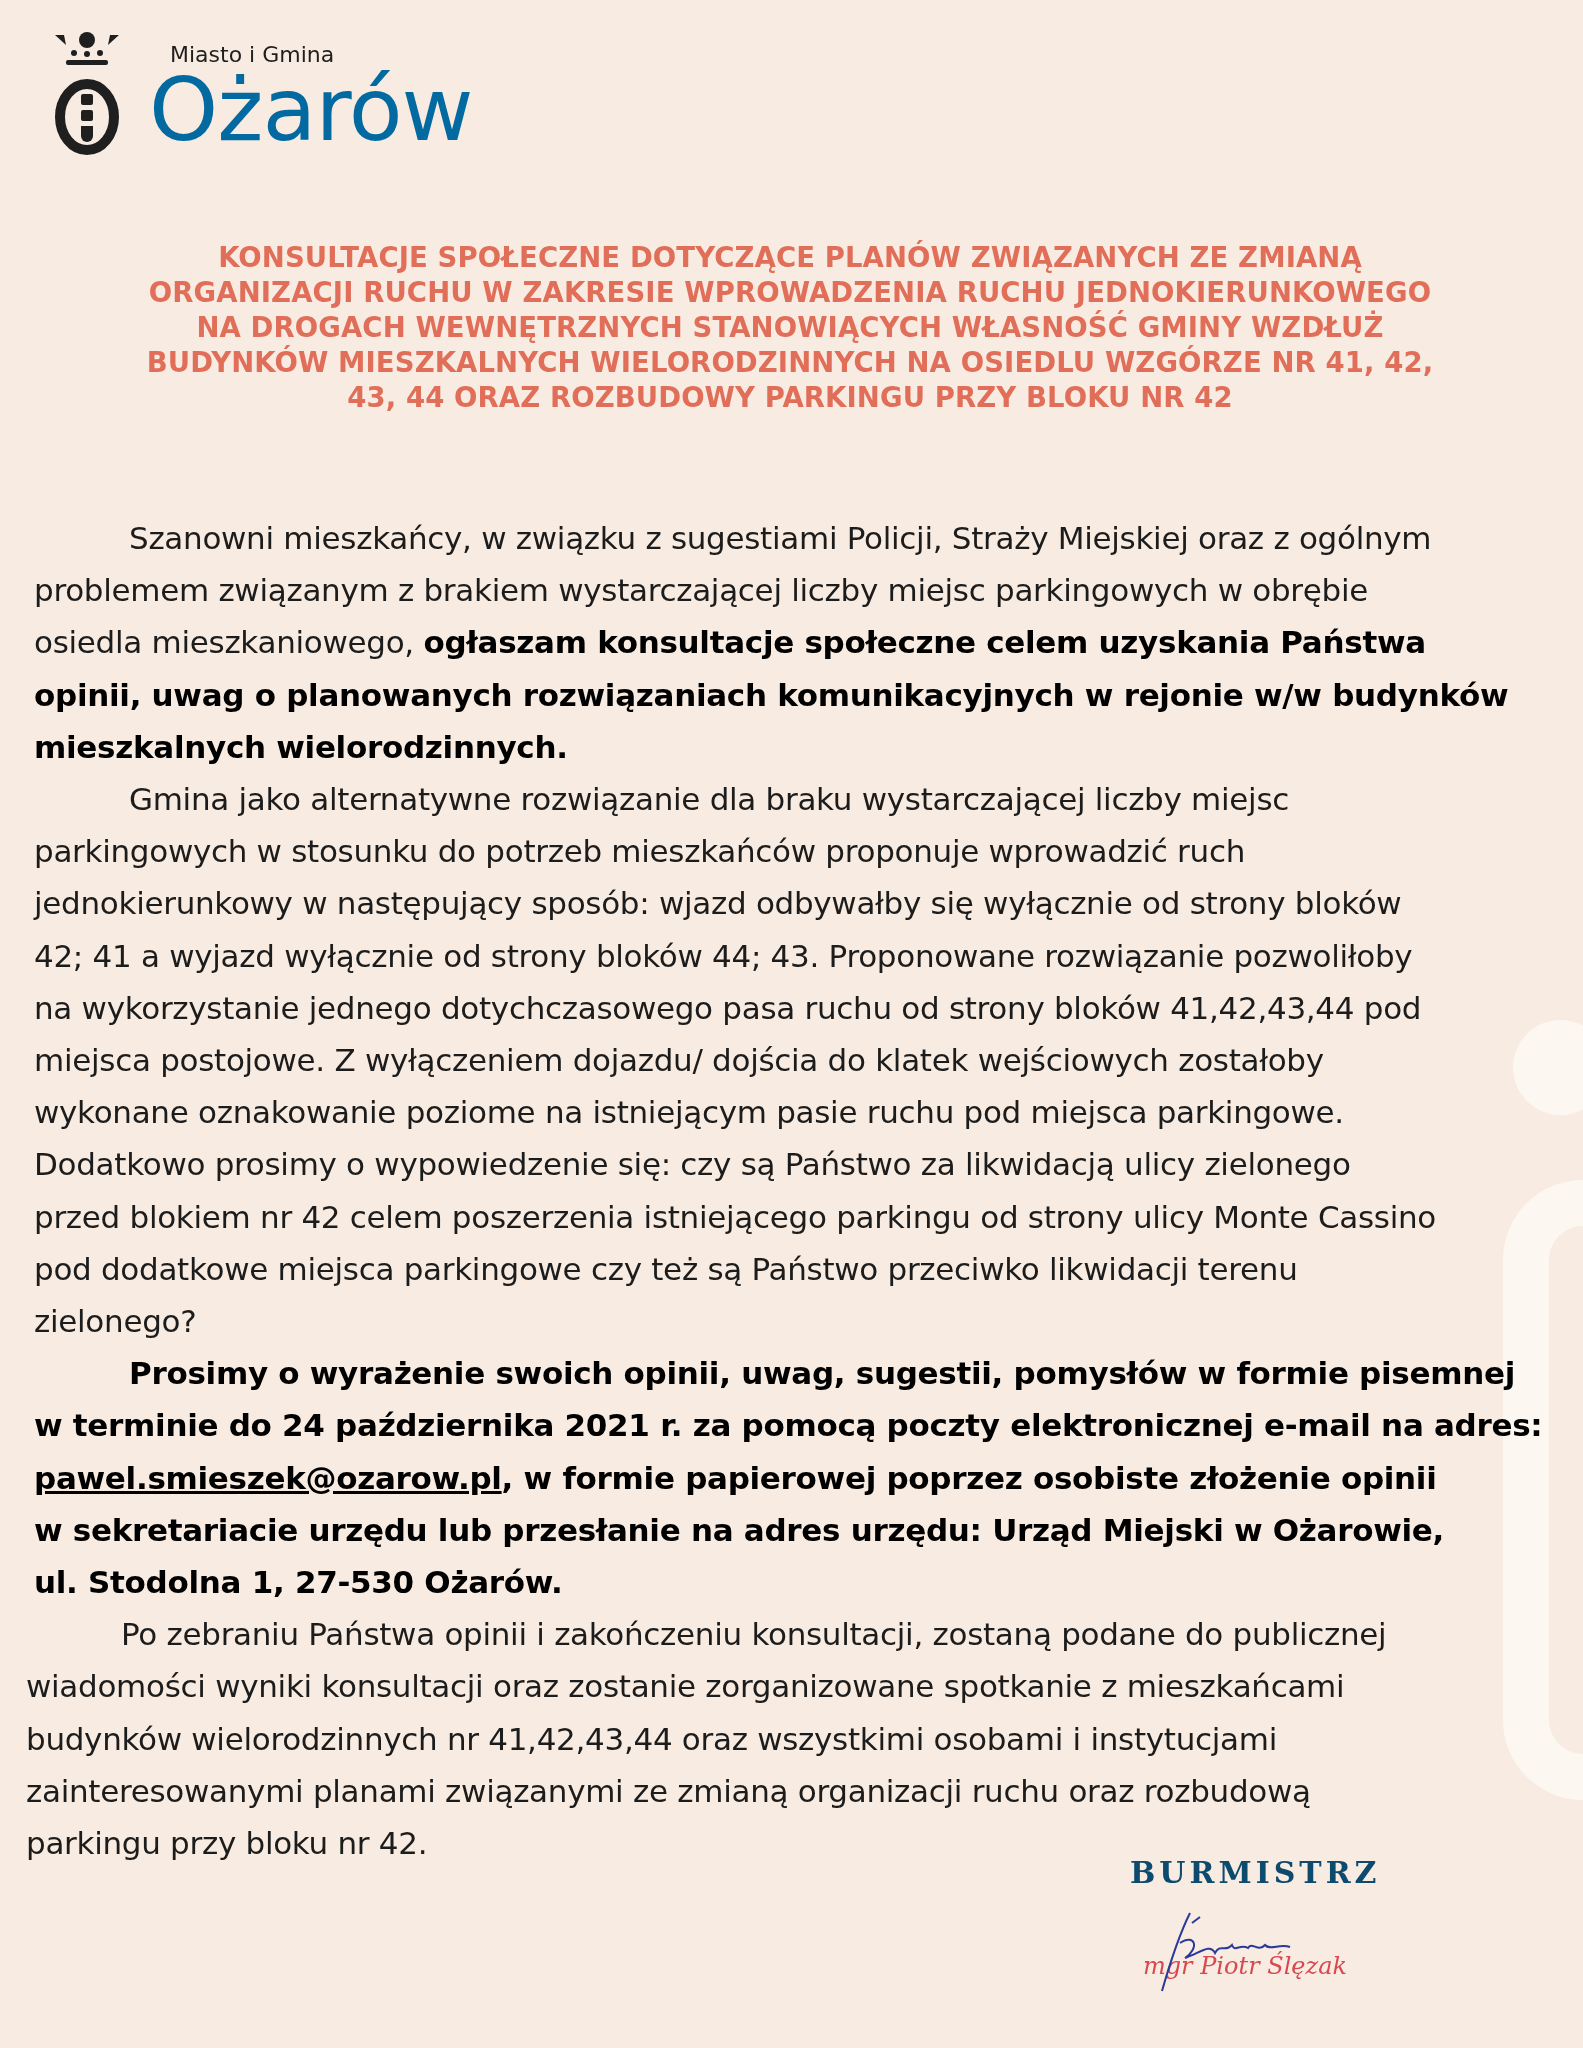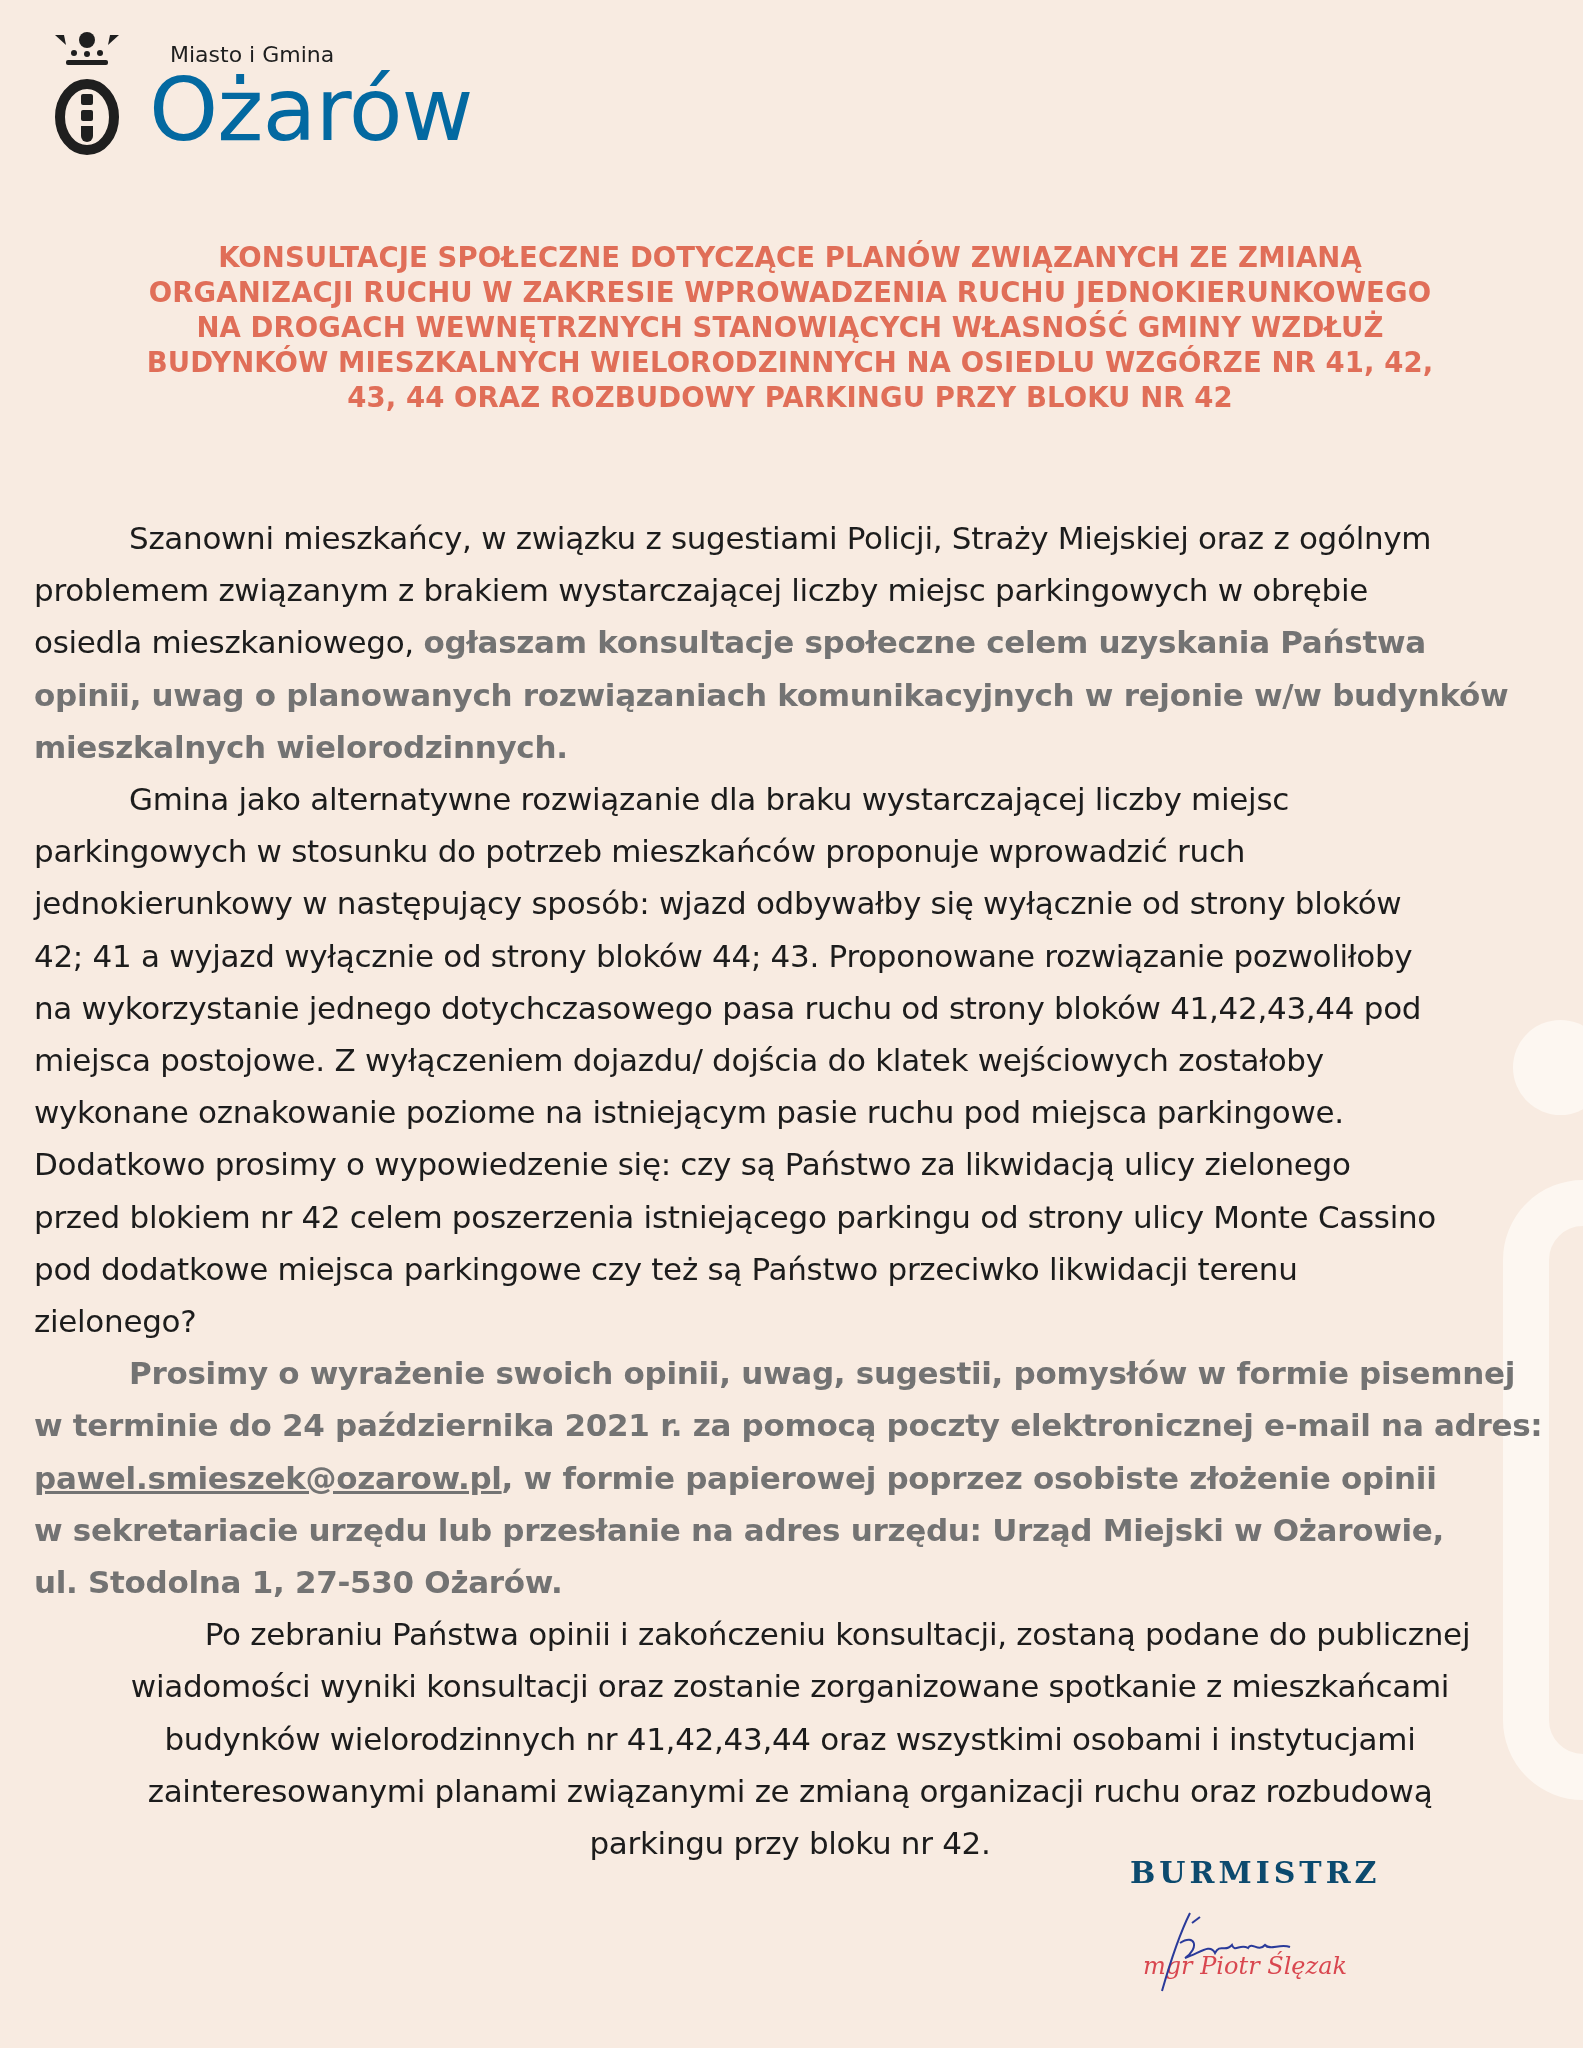--- a/index.html
+++ b/index.html
@@ -26,21 +26,21 @@
     }
     .title div { white-space: nowrap; }
 
     .body-text {
       position: absolute; left: 34px; top: 512px; width: 1520px;
       font-size: 31px; line-height: 52.2px; letter-spacing: -0.3px;
       font-family: "DejaVu Sans", sans-serif;
     }
     .line { white-space: nowrap; }
     .indent { padding-left: 95px; }
-    .hl { color: #737373; font-weight: bold; }
+    .hl { color: #000000; font-weight: bold; }
     .link { text-decoration: underline; cursor: pointer; }
 
     .signature { position: absolute; left: 1100px; top: 1855px; width: 300px; }
     .sig-role { font-family: "DejaVu Serif", serif; color: #0c4a6e; font-size: 30px; letter-spacing: 4px; margin-left: 30px; font-weight: bold; }
     .sig-scribble { position: absolute; left: 40px; top: 48px; width: 160px; height: 90px; }
     .sig-name { font-family: "DejaVu Serif", serif; font-style: italic; color: #d9474f; font-size: 24px; margin-top: 62px; margin-left: 43px; }
   </style>
 </head>
 <body>
 
@@ -99,21 +99,21 @@
   </div>
 
   <div class="hl">
     <div class="line indent">Prosimy o wyrażenie swoich opinii, uwag, sugestii, pomysłów w formie pisemnej</div>
     <div class="line">w terminie do 24 października 2021 r. za pomocą poczty elektronicznej e-mail na adres:</div>
     <div class="line"><a class="link">pawel.smieszek@ozarow.pl</a><span>, w formie papierowej poprzez osobiste złożenie opinii</span></div>
     <div class="line">w sekretariacie urzędu lub przesłanie na adres urzędu: Urząd Miejski w Ożarowie,</div>
     <div class="line">ul. Stodolna 1, 27-530 Ożarów.</div>
   </div>
 
-  <div style="margin-left:-8px;text-align:center;">
+  <div style="margin-left:-8px;">
     <div class="line indent">Po zebraniu Państwa opinii  i zakończeniu konsultacji, zostaną podane do publicznej</div>
     <div class="line">wiadomości wyniki konsultacji oraz zostanie zorganizowane spotkanie z mieszkańcami</div>
     <div class="line">budynków wielorodzinnych nr 41,42,43,44 oraz wszystkimi osobami i instytucjami</div>
     <div class="line">zainteresowanymi planami związanymi ze zmianą organizacji ruchu oraz rozbudową</div>
     <div class="line">parkingu przy bloku nr 42.</div>
   </div>
 </div>
 
 <div class="signature">
   <div class="sig-role">BURMISTRZ</div>

